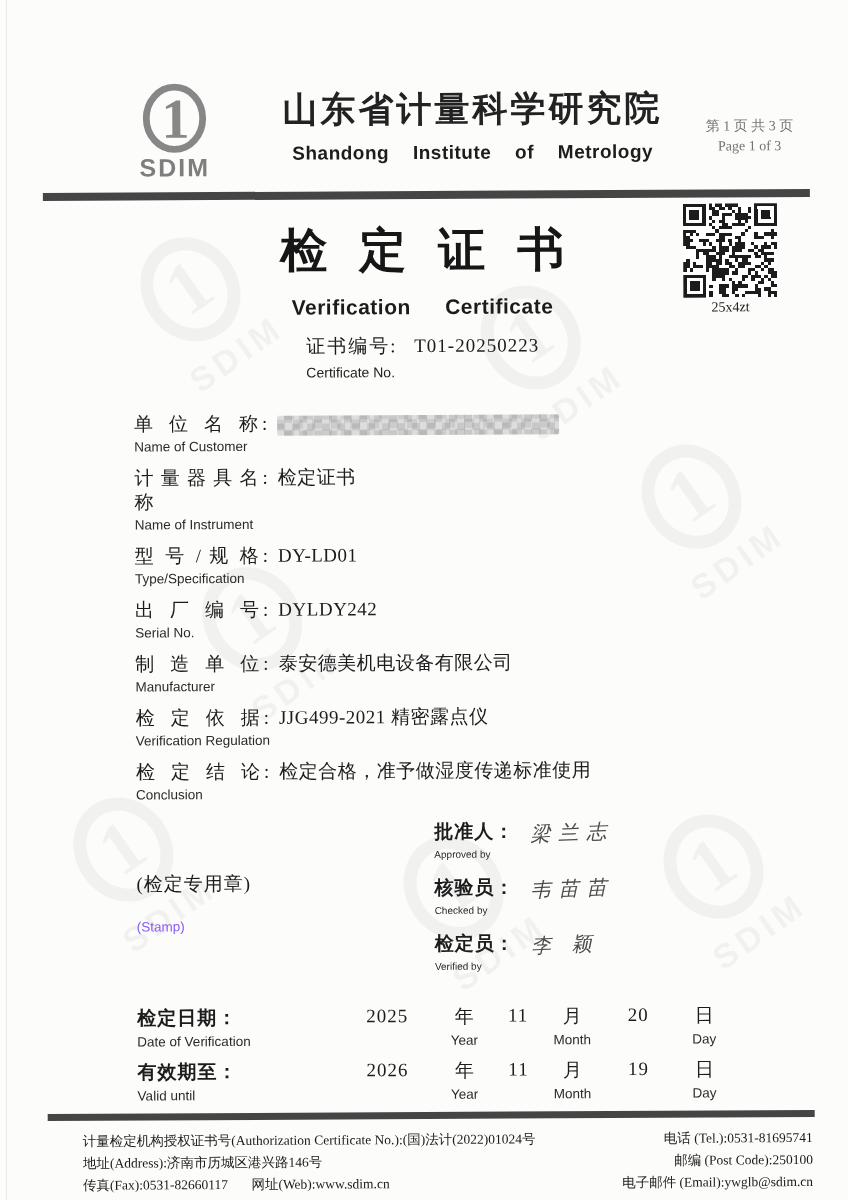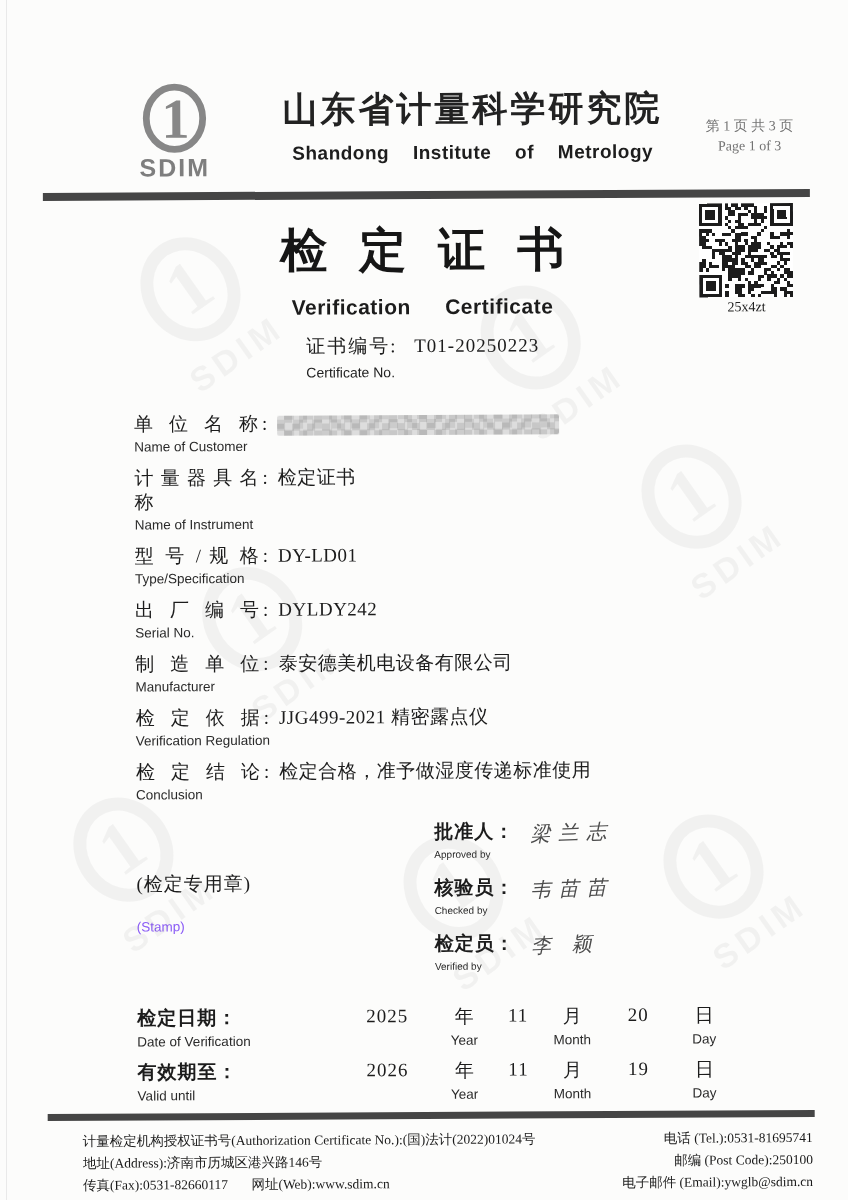--- a/index.html
+++ b/index.html
@@ -38,21 +38,21 @@
   .doc-title { text-align:center; margin-top:20px; position:relative; }
   .title-cn { font-size:47px; font-weight:bold; letter-spacing:32px; padding-left:32px; color:#161616; }
   .title-en { font-family:"Liberation Sans", sans-serif; font-weight:bold; font-size:21px;
               word-spacing:28px; letter-spacing:0.5px; margin-top:13px; }
   .cert-block { display:inline-block; text-align:left; margin-top:14px; }
   .cert-line { font-size:19px; }
   .cert-label { letter-spacing:2px; }
   .cert-value { margin-left:12px; letter-spacing:1px; }
   .cert-en { font-family:"Liberation Sans", sans-serif; font-size:14px; margin-top:5px; color:#222; }
 
-  .qr-block { position:absolute; right:50px; top:205px; width:100px; text-align:center; }
+  .qr-block { position:absolute; right:66px; top:205px; width:100px; text-align:center; }
   .qr-block svg { display:block; margin:0 auto; }
   .qr-caption { font-size:14px; margin-top:2px; color:#222; }
 
   
   .fields { margin:30px 60px 0 135px; }
   .field { margin-bottom:11px; }
   .field-line { display:flex; align-items:baseline; }
   .f-label { display:inline-block; width:124px; text-align:justify; text-align-last:justify;
              font-size:19px; line-height:24px; white-space:normal; }
   .f-colon { margin:0 10px 0 4px; font-size:19px; }

